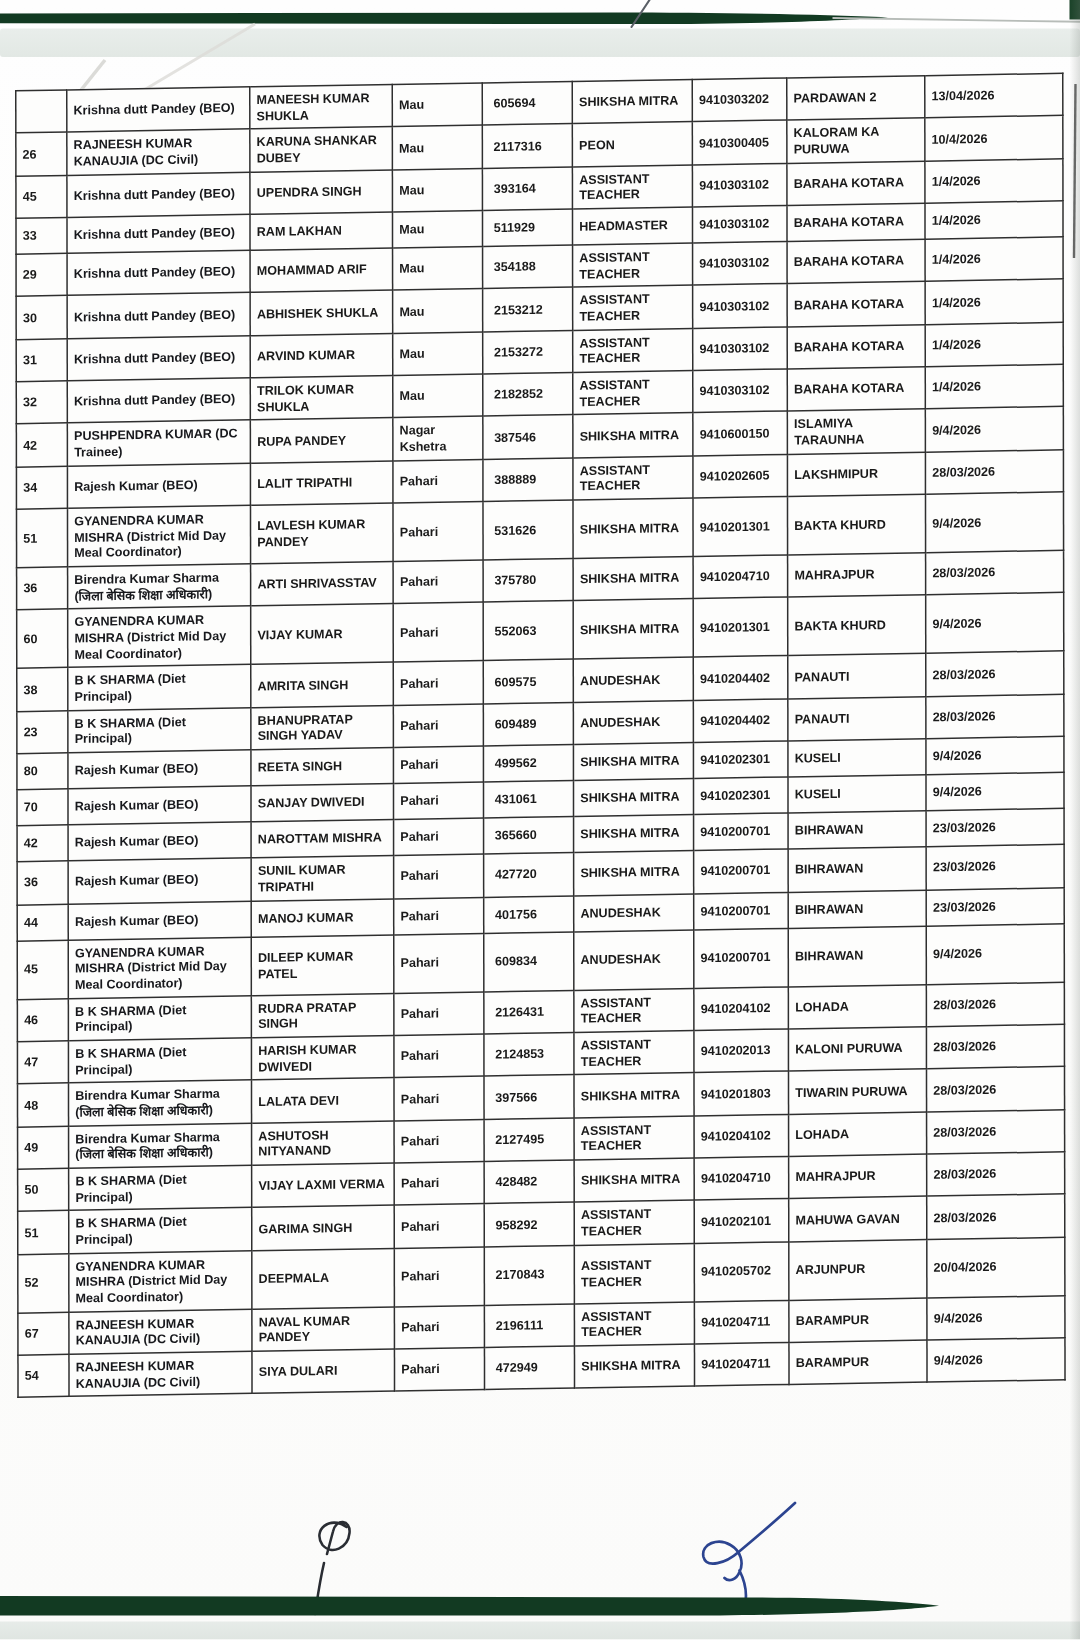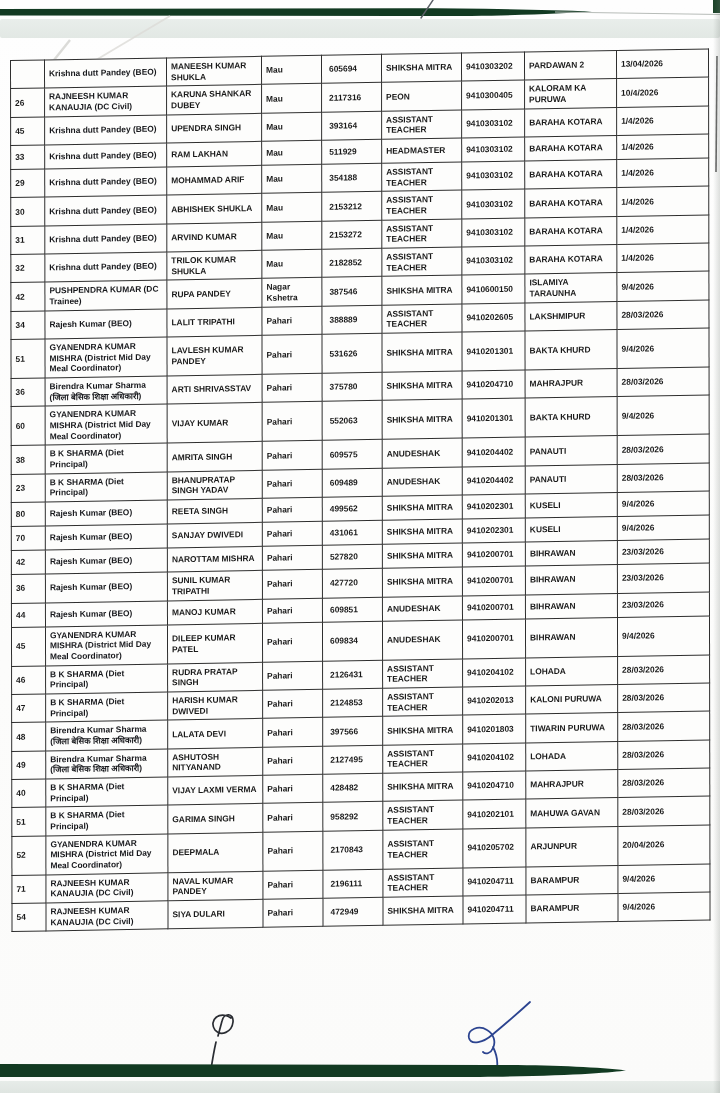--- a/index.html
+++ b/index.html
@@ -252,21 +252,21 @@
     <td>SHIKSHA MITRA</td>
     <td>9410202301</td>
     <td>KUSELI</td>
     <td>9/4/2026</td>
   </tr>
         <tr>
     <td class="c">42</td>
     <td class="officer">Rajesh Kumar (BEO)</td>
     <td>NAROTTAM MISHRA</td>
     <td>Pahari</td>
-    <td class="num">527820</td>
+    <td class="num">365660</td>
     <td>SHIKSHA MITRA</td>
     <td>9410200701</td>
     <td>BIHRAWAN</td>
     <td>23/03/2026</td>
   </tr>
         <tr>
     <td class="c">36</td>
     <td class="officer">Rajesh Kumar (BEO)</td>
     <td>SUNIL KUMAR TRIPATHI</td>
     <td>Pahari</td>
@@ -274,21 +274,21 @@
     <td>SHIKSHA MITRA</td>
     <td>9410200701</td>
     <td>BIHRAWAN</td>
     <td>23/03/2026</td>
   </tr>
         <tr>
     <td class="c">44</td>
     <td class="officer">Rajesh Kumar (BEO)</td>
     <td>MANOJ KUMAR</td>
     <td>Pahari</td>
-    <td class="num">609851</td>
+    <td class="num">401756</td>
     <td>ANUDESHAK</td>
     <td>9410200701</td>
     <td>BIHRAWAN</td>
     <td>23/03/2026</td>
   </tr>
         <tr>
     <td class="c">45</td>
     <td class="officer">GYANENDRA KUMAR MISHRA (District Mid Day Meal Coordinator)</td>
     <td>DILEEP KUMAR PATEL</td>
     <td>Pahari</td>
@@ -336,21 +336,21 @@
     <td class="officer">Birendra Kumar Sharma (जिला बेसिक शिक्षा अधिकारी)</td>
     <td>ASHUTOSH NITYANAND</td>
     <td>Pahari</td>
     <td class="num">2127495</td>
     <td>ASSISTANT TEACHER</td>
     <td>9410204102</td>
     <td>LOHADA</td>
     <td>28/03/2026</td>
   </tr>
         <tr>
-    <td class="c">40</td>
+    <td class="c">50</td>
     <td class="officer">B K SHARMA (Diet Principal)</td>
     <td>VIJAY LAXMI VERMA</td>
     <td>Pahari</td>
     <td class="num">428482</td>
     <td>SHIKSHA MITRA</td>
     <td>9410204710</td>
     <td>MAHRAJPUR</td>
     <td>28/03/2026</td>
   </tr>
         <tr>
@@ -369,21 +369,21 @@
     <td class="officer">GYANENDRA KUMAR MISHRA (District Mid Day Meal Coordinator)</td>
     <td>DEEPMALA</td>
     <td>Pahari</td>
     <td class="num">2170843</td>
     <td>ASSISTANT TEACHER</td>
     <td>9410205702</td>
     <td>ARJUNPUR</td>
     <td>20/04/2026</td>
   </tr>
         <tr>
-    <td class="c">71</td>
+    <td class="c">67</td>
     <td class="officer">RAJNEESH KUMAR KANAUJIA (DC Civil)</td>
     <td>NAVAL KUMAR PANDEY</td>
     <td>Pahari</td>
     <td class="num">2196111</td>
     <td>ASSISTANT TEACHER</td>
     <td>9410204711</td>
     <td>BARAMPUR</td>
     <td>9/4/2026</td>
   </tr>
         <tr>

